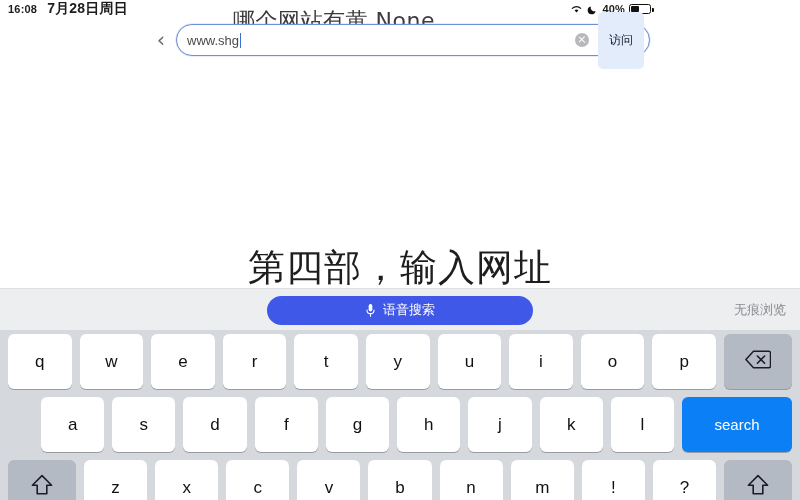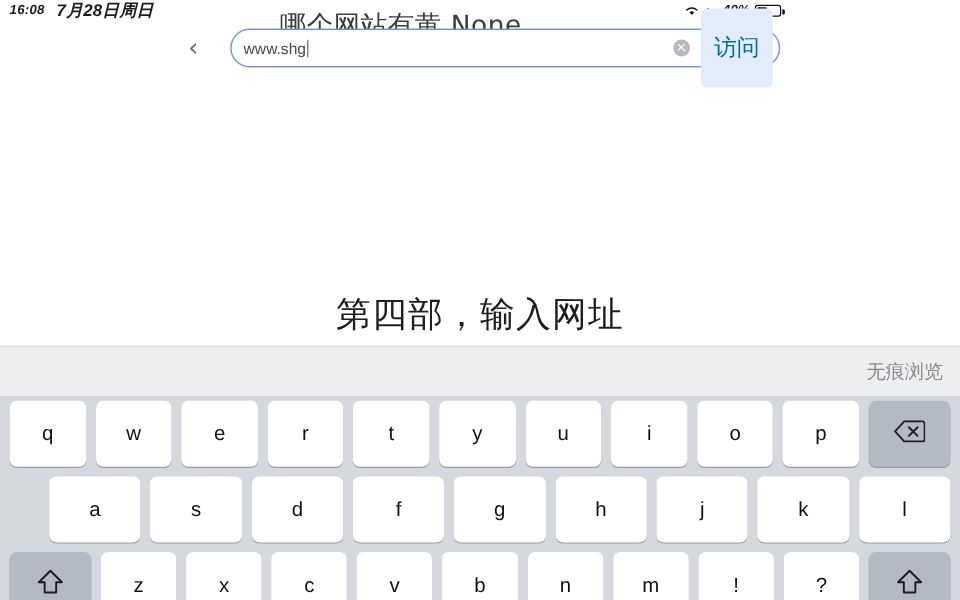--- a/index.html
+++ b/index.html
@@ -23,21 +23,20 @@
     height: 18px;
     display: flex;
     align-items: center;
     justify-content: space-between;
     padding: 0 8px;
     box-sizing: border-box;
     font-size: 11px;
     color: #1c1c1c;
     font-weight: bold;
     letter-spacing: 0.2px;
-    font-style: italic;
   }
   .sb-left { display: flex; align-items: center; gap: 10px; }
   .sb-right { display: flex; align-items: center; gap: 4px; font-weight: bold; }
   .sb-time { font-size: 11px; }
   .sb-date { font-size: 14px; }
   .wifi-ico { display: inline-block; width: 13px; height: 10px; }
   .moon-ico { display: inline-block; width: 11px; height: 11px; }
   .batt-pct { font-size: 11px; }
   .batt {
     width: 22px; height: 10px;
@@ -91,21 +90,21 @@
     text-align: center;
     font-size: 21px;
     color: #6d6d72;
     line-height: 1;
     font-family: "DejaVu Sans", sans-serif;
     cursor: pointer;
   }
   .url-field {
     flex: 1;
     height: 32px;
-    margin-left: 20px;
+    margin-left: 4px;
     background: #ffffff;
     border: 1.6px solid #6f8fd6;
     border-radius: 16px;
     display: flex;
     align-items: center;
     box-shadow: 0 0 0 0.5px rgba(120,150,210,0.35);
     box-sizing: border-box;
   }
   .url-text {
     flex: 1;
@@ -138,36 +137,36 @@
     position: absolute;
     left: 3.2px; top: 6.3px;
     width: 7.5px; height: 1.4px;
     background: #ffffff;
   }
   .clear-ico::before { transform: rotate(45deg); }
   .clear-ico::after  { transform: rotate(-45deg); }
   .visit-btn {
     margin-right: 5px;
     background: #e3ecfb;
-    color: #0369a1;
-    font-size: 19px;
+    color: #0f172a;
+    font-size: 12px;
     padding: 20px 11px;
     border-radius: 5px;
     cursor: pointer;
     white-space: nowrap;
   }
 
   
   .caption {
     position: absolute;
     top: 243px;
     left: 0;
     width: 800px;
     text-align: center;
-    font-size: 29px;
+    font-size: 37px;
     color: #1e1e1e;
     font-family: "DejaVu Sans", "Liberation Sans", sans-serif;
     letter-spacing: 1px;
   }
 
   
   .kb-toolbar {
     position: absolute;
     top: 288px;
     left: 0;
@@ -190,21 +189,21 @@
     align-items: center;
     justify-content: center;
     gap: 7px;
     font-size: 13px;
     cursor: pointer;
   }
   .mic-ico { width: 11px; height: 15px; display: block; }
   .incognito {
     position: absolute;
     right: 14px;
-    font-size: 16px;
+    font-size: 13px;
     color: #8a8a8e;
     cursor: pointer;
   }
 
   
   .keyboard {
     position: absolute;
     top: 330px;
     left: 0;
     width: 800px;
@@ -288,20 +287,30 @@
       <span>www.shg</span><span class="caret"></span>
     </div>
     <div class="clear-ico"></div>
     <div class="visit-btn">访问</div>
   </div>
 </div>
 
 <div class="caption">第四部，输入网址</div>
 
 <div class="kb-toolbar">
+  <div class="voice-btn">
+    <span class="mic-ico">
+      <svg viewBox="0 0 12 16" width="11" height="15">
+        <rect x="4" y="1" width="4" height="8" rx="2" fill="#fff"></rect>
+        <path d="M2.2 7.6a3.8 3.8 0 0 0 7.6 0" stroke="#fff" stroke-width="1.2" fill="none" stroke-linecap="round"></path>
+        <line x1="6" y1="11.4" x2="6" y2="14.2" stroke="#fff" stroke-width="1.2" stroke-linecap="round"></line>
+      </svg>
+    </span>
+    <span>语音搜索</span>
+  </div>
   <div class="incognito">无痕浏览</div>
 </div>
 
 <div class="keyboard">
   <div class="kb-row row1">
       <div class="key">q</div>
       <div class="key">w</div>
       <div class="key">e</div>
       <div class="key">r</div>
       <div class="key">t</div>
@@ -321,20 +330,21 @@
   <div class="kb-row row2">
       <div class="key">a</div>
       <div class="key">s</div>
       <div class="key">d</div>
       <div class="key">f</div>
       <div class="key">g</div>
       <div class="key">h</div>
       <div class="key">j</div>
       <div class="key">k</div>
       <div class="key">l</div>
+      <div class="key search">search</div>
     </div>
   <div class="kb-row row3">
       <div class="key fn shift-l">
         <span><svg viewBox="0 0 24 22" width="24" height="22">
             <path d="M12 1.6 2.4 11.2h4.8v8.6h9.6v-8.6h4.8Z" fill="none" stroke="#1b1b2e" stroke-width="1.6" stroke-linejoin="round"></path>
           </svg></span>
       </div>
       <div class="key">z</div>
       <div class="key">x</div>
       <div class="key">c</div>

